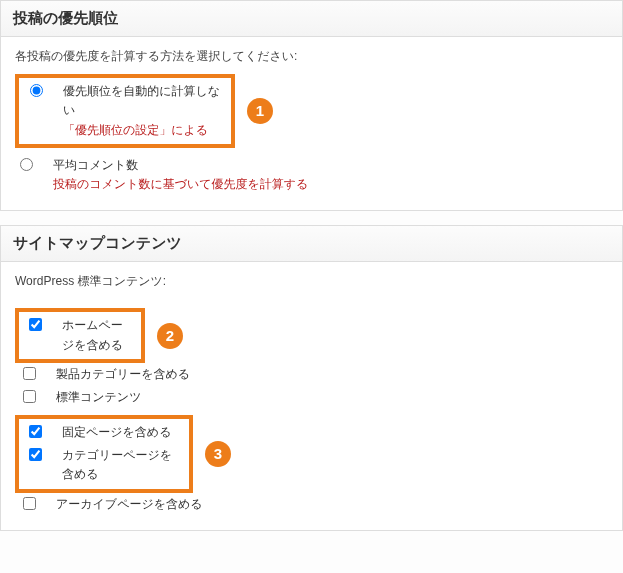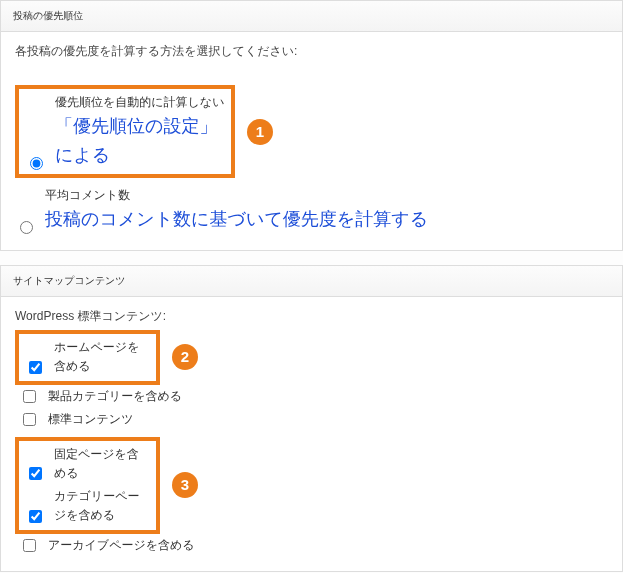--- a/index.html
+++ b/index.html
@@ -15,39 +15,39 @@
   .section {
     border: 1px solid #ddd;
     background: #fff;
     margin-bottom: 14px;
     padding: 0;
   }
   .section-header {
     background: linear-gradient(#fcfcfc,#f4f4f4);
     border-bottom: 1px solid #ddd;
     padding: 8px 12px;
-    font-size: 10px;
-    font-weight: normal;
+    font-size: 15px;
+    font-weight: bold;
     color: #333;
   }
   .section-body {
     padding: 10px 14px 14px 14px;
     line-height: 1.6;
   }
-  .desc { color: #444; margin-bottom: 24px; }
-  .group-label { color:#444; margin-bottom:4px; }
+  .desc { color: #444; margin-bottom: 8px; }
+  .group-label { color:#444; margin-bottom:17px; }
   .radio-row, .check-row {
     padding: 2px 0;
     display: flex;
-    align-items: flex-end;
-    gap: 9px;
+    align-items: flex-start;
+    gap: 17px;
   }
   .radio-row .labels, .check-row .labels { display:inline-block; }
   .radio-row input, .check-row input { margin-top:2px; }
-  .subtext { color:#1d4ed8; font-size:18px; }
+  .subtext { color:#b91c1c; font-size:12px; }
   .box-highlight {
     border: 4px solid #ed7d1a;
     padding: 2px 6px;
     position: relative;
   }
   .num-badge {
     display:inline-flex;
     width:26px; height:26px;
     border-radius:50%;
     background:#ed7d1a;
@@ -94,21 +94,21 @@
   </div>
 </div>
 
 <div class="section">
   <div class="section-header">サイトマップコンテンツ</div>
   <div class="section-body">
 
     <div class="group-label">WordPress 標準コンテンツ:</div>
 
     <div class="hl-wrap">
-      <div class="box-highlight" style="width:145px;">
+      <div class="box-highlight" style="width:130px;">
         <div class="check-col">
           <label class="check-row">
             <input type="checkbox" checked="" style="">
             <span>ホームページを含める</span>
           </label>
         </div>
       </div>
       <span class="num-badge">2</span>
     </div>
 
@@ -117,21 +117,21 @@
         <input type="checkbox" style="">
         <span>製品カテゴリーを含める</span>
       </label>
       <label class="check-row">
         <input type="checkbox" style="">
         <span>標準コンテンツ</span>
       </label>
     </div>
 
     <div class="hl-wrap mt6">
-      <div class="box-highlight" style="width:145px;">
+      <div class="box-highlight" style="width:178px;">
         <div class="check-col">
           <label class="check-row">
             <input type="checkbox" checked="" style="">
             <span>固定ページを含める</span>
           </label>
           <label class="check-row">
             <input type="checkbox" checked="" style="">
             <span>カテゴリーページを含める</span>
           </label>
         </div>

